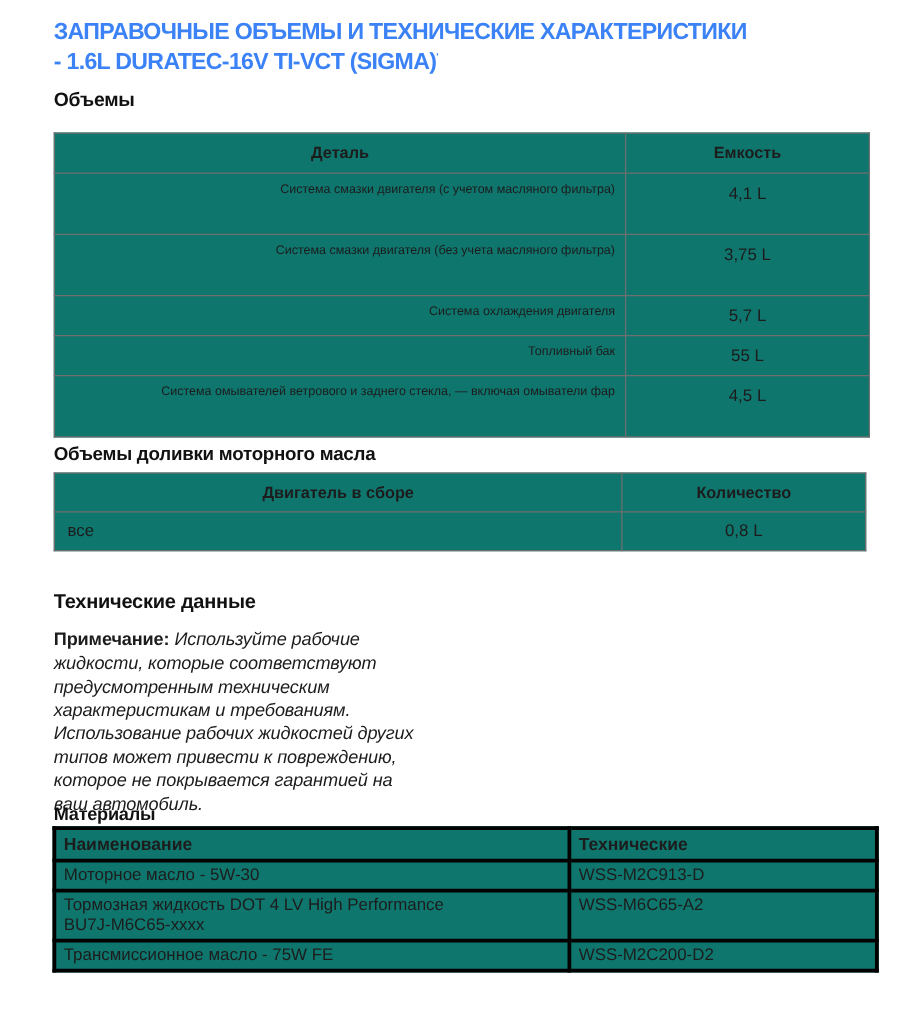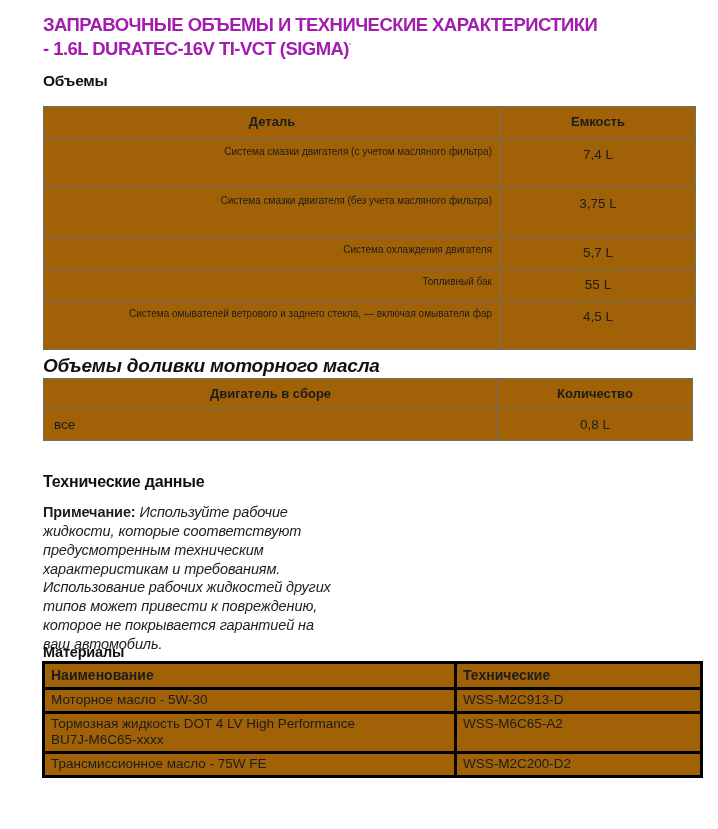--- a/index.html
+++ b/index.html
@@ -26,47 +26,47 @@
   
   .doc-title {
     position: absolute;
     left: 43px;
     top: 13px;
     width: 660px;
     font-size: 18.5px;
     font-weight: bold;
     line-height: 1.32;
     letter-spacing: -0.55px;
-    color: #a21caf;
+    color: #3b82f6;
   }
   .doc-title .sup {
     font-size: 8px;
     vertical-align: super;
     font-weight: bold;
     letter-spacing: 0;
   }
 
   
   .sec-head {
     position: absolute;
     font-weight: bold;
     color: #111111;
     letter-spacing: -0.2px;
   }
   #head-volumes   { left: 43px; top: 72px;  font-size: 15.5px; }
-  #head-topup     { left: 43px; top: 355px; font-size: 19px; font-style: italic; }
+  #head-topup     { left: 43px; top: 355px; font-size: 15px; }
   #head-techdata  { left: 43px; top: 473px; font-size: 16px; }
   #head-materials { left: 43px; top: 644px; font-size: 14.5px; }
 
   
   table.tbl {
     position: absolute;
     border-collapse: collapse;
     table-layout: fixed;
-    background: #a16207;
+    background: #0f766e;
   }
   table.tbl th,
   table.tbl td {
     border: 1px solid #6f6f6f;
     vertical-align: top;
     color: #1c1c1c;
   }
 
   
   #table-capacities {
@@ -186,21 +186,21 @@
       </colgroup>
     <thead>
       <tr>
         <th>Деталь</th>
         <th>Емкость</th>
       </tr>
     </thead>
     <tbody>
       <tr class="tall">
         <td class="part">Система смазки двигателя (с учетом масляного фильтра)</td>
-        <td class="cap">7,4 L</td>
+        <td class="cap">4,1 L</td>
       </tr>
       <tr class="tall">
         <td class="part">Система смазки двигателя (без учета масляного фильтра)</td>
         <td class="cap">3,75 L</td>
       </tr>
       <tr>
         <td class="part">Система охлаждения двигателя</td>
         <td class="cap">5,7 L</td>
       </tr>
       <tr>

